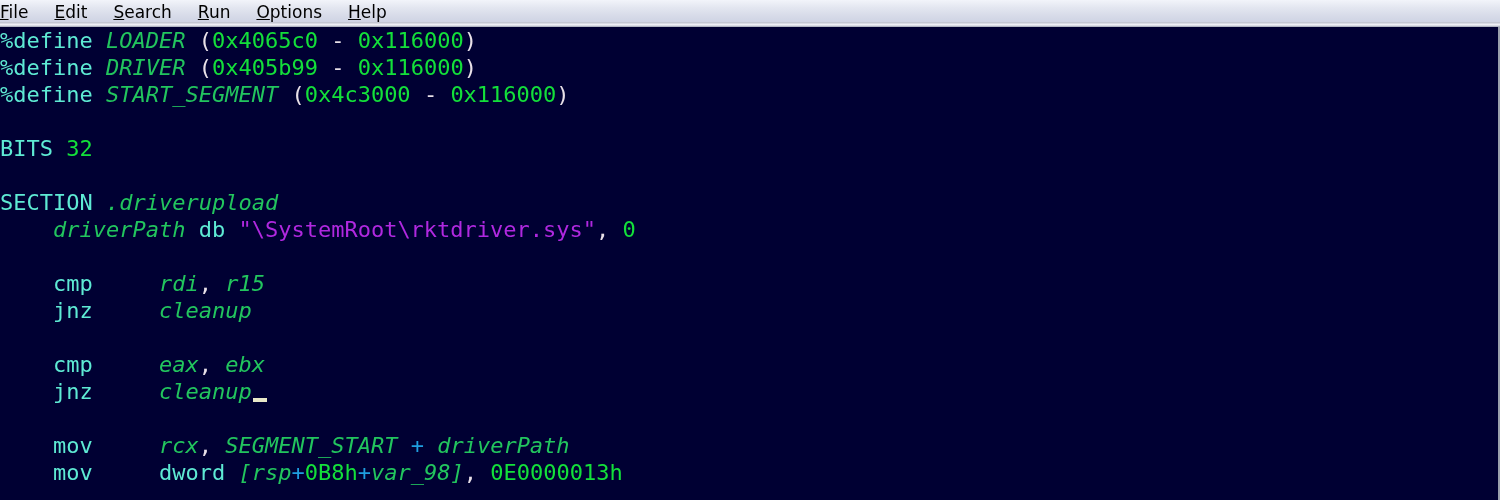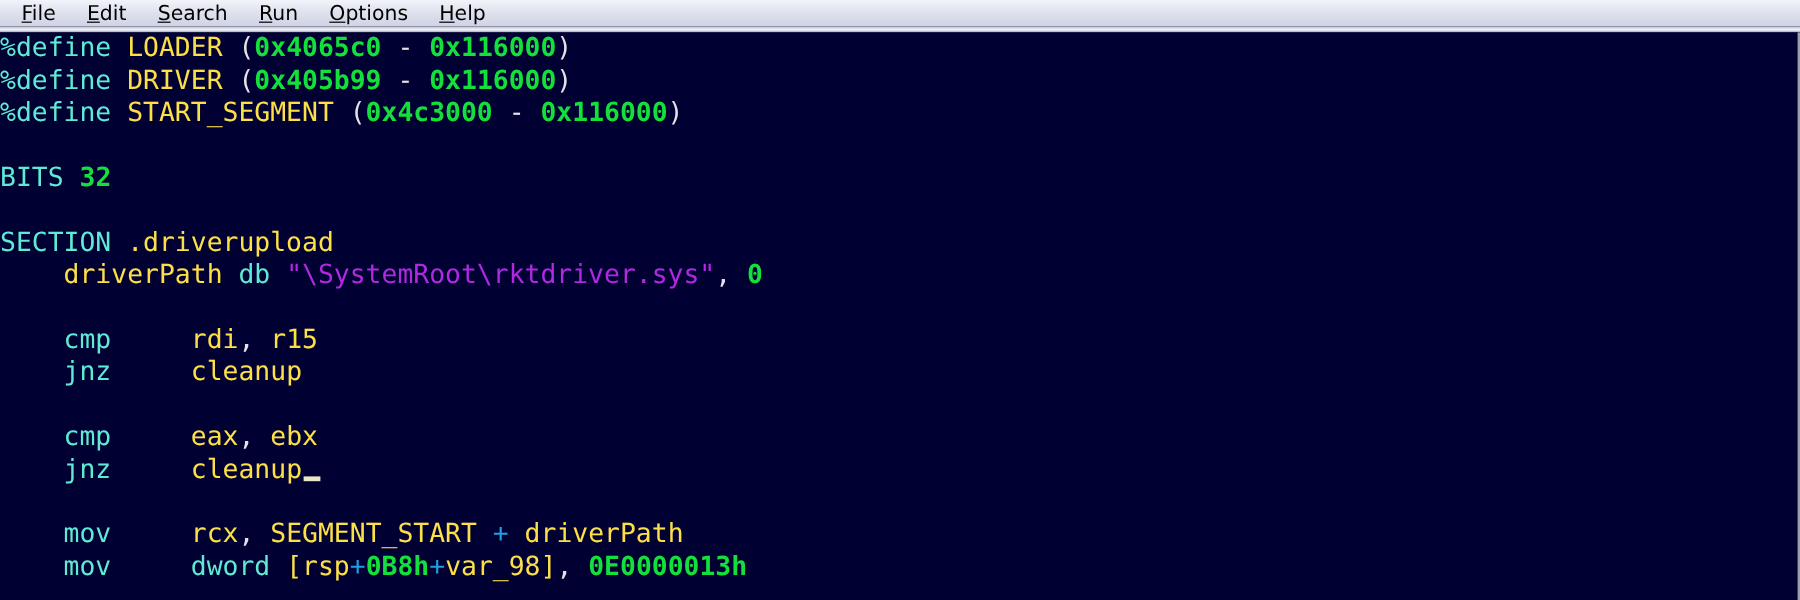--- a/index.html
+++ b/index.html
@@ -44,21 +44,21 @@
   }
   .menu-item {
     font-family: "DejaVu Sans", sans-serif;
     font-size: 17px;
     color: #000000;
     padding: 0 0 1px 0;
     margin-right: 26px;
     line-height: 18px;
     white-space: nowrap;
   }
-  .menu-item:first-child { margin-left: 18px; }
+  .menu-item:first-child { }
   .menu-item .acc { text-decoration: underline; }
 
   
   #editor {
     position: absolute;
     left: 0;
     top: 27px;
     width: 1500px;
     height: 473px;
     background: #000033;
@@ -74,22 +74,22 @@
     font-size: 22px;
     line-height: 27px;
     letter-spacing: 0px;
     white-space: pre;
     color: #1f9ee0;
   }
   .ln { display: block; height: 27px; white-space: pre; }
 
   
   .t-key   { color: #5eead4; }   
-  .t-ident { color: #fde047; }
-  .t-num   { color: #13e03a; font-weight: bold; }   
+  .t-ident { color: #22c55e; font-style: italic; }
+  .t-num   { color: #13e03a; }   
   .t-punc  { color: #e8e0e8; }   
   .t-str   { color: #b028e0; }   
   .t-op    { color: #1f9ee0; }
 
   .cursor {
     display: inline-block;
     width: 14px;
     height: 4px;
     background: #e8e8c8;
     vertical-align: -3px;

